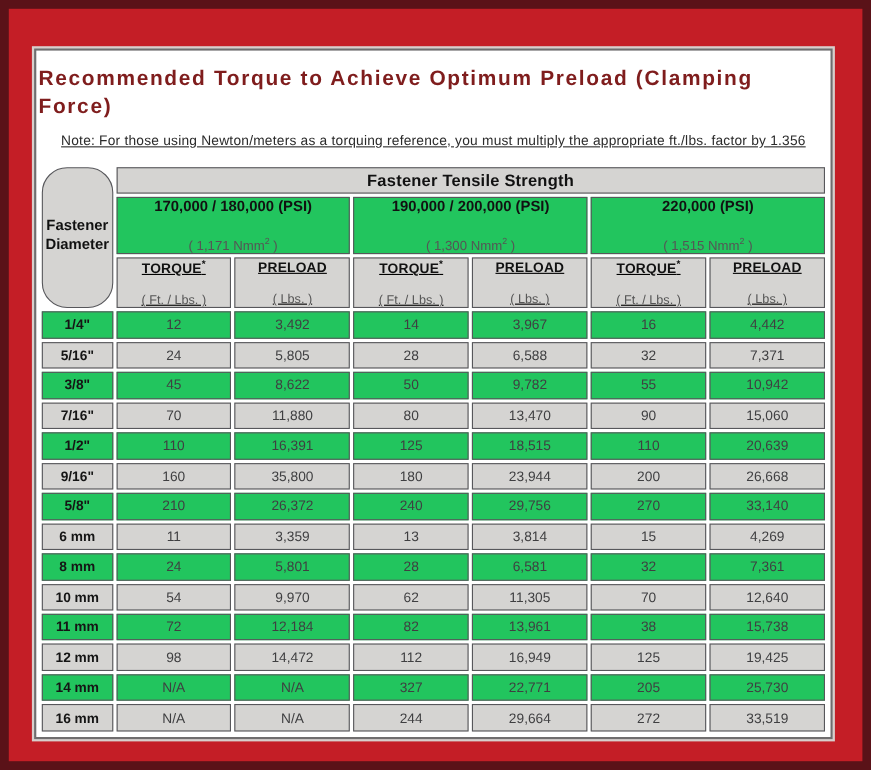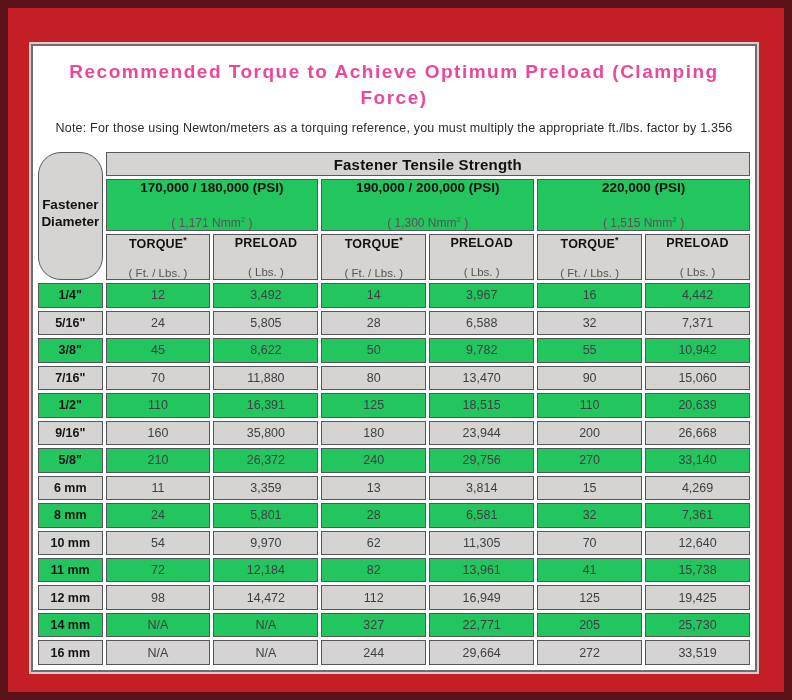--- a/index.html
+++ b/index.html
@@ -18,25 +18,25 @@
   }
   .panel {
     width: 100%; height: 100%;
     background: #ffffff;
     border: 2px solid #6f6d6e;
     box-shadow: 0 0 0 2px #d8cfcc;
     display: flex; flex-direction: column;
     padding: 13px 2px 2px 2px;
   }
 
-  .title { text-align: center; color: #ec4899; font-weight: bold;
+  .title { color: #7f1d1d; font-weight: bold;
            font-size: 19px; line-height: 26px; letter-spacing: 1.5px; }
   .title sup { font-size: 11px; letter-spacing: 0; }
   .note { text-align: center; color: #2b2b2b; font-size: 12.5px;
-          letter-spacing: 0.2px; margin-top: 10px; }
+          letter-spacing: 0.2px; margin-top: 10px; text-decoration: underline; }
 
   .table-wrap { flex: 1; margin-top: 14px; }
   table.tq {
     width: 100%; height: 100%;
     border-collapse: separate; border-spacing: 3px;
     table-layout: fixed;
   }
   table.tq col.dia { width: 9.3%; }
   table.tq th, table.tq td {
     border: 1px solid #57575b;
@@ -46,21 +46,21 @@
   .gray  { background: #d5d4d2; }
   .white { background: #22c55e; }
 
   th.corner { vertical-align: bottom; padding-bottom: 6px;
               font-size: 13.5px; line-height: 17px; color: #111; border-radius: 23px; }
   th.group  { font-size: 15px; color: #111; height: 24px; letter-spacing: 0.2px; }
   th.psi    { height: 48px; }
   th.psi .big  { font-size: 13.5px; color: #111; font-weight: bold; }
   th.psi .sub  { font-size: 12px; color: #555; font-weight: normal; margin-top: 20px; }
   th.psi .sub sup, th.units .u2 sup { font-size: 8px; }
-  th.units { height: 46px; }
+  th.units { height: 46px; text-decoration: underline; }
   th.units .u1 { font-size: 12.5px; color: #111; font-weight: bold; letter-spacing: 0.2px; }
   th.units .u1 sup { font-size: 9px; }
   th.units .u2 { font-size: 11.5px; color: #555; font-weight: normal; margin-top: 16px; }
 
   td.dia { font-weight: bold; color: #151515; font-size: 12.5px; }
   td.val { color: #3f3f41; font-size: 12.5px; }
 </style>
 </head>
 <body>
 
@@ -224,21 +224,21 @@
                 <td class="val gray">11,305</td>
                 <td class="val gray">70</td>
                 <td class="val gray">12,640</td>
               </tr>
               <tr>
                 <td class="dia white">11 mm</td>
                 <td class="val white">72</td>
                 <td class="val white">12,184</td>
                 <td class="val white">82</td>
                 <td class="val white">13,961</td>
-                <td class="val white">41</td>
+                <td class="val white">38</td>
                 <td class="val white">15,738</td>
               </tr>
               <tr>
                 <td class="dia gray">12 mm</td>
                 <td class="val gray">98</td>
                 <td class="val gray">14,472</td>
                 <td class="val gray">112</td>
                 <td class="val gray">16,949</td>
                 <td class="val gray">125</td>
                 <td class="val gray">19,425</td>

